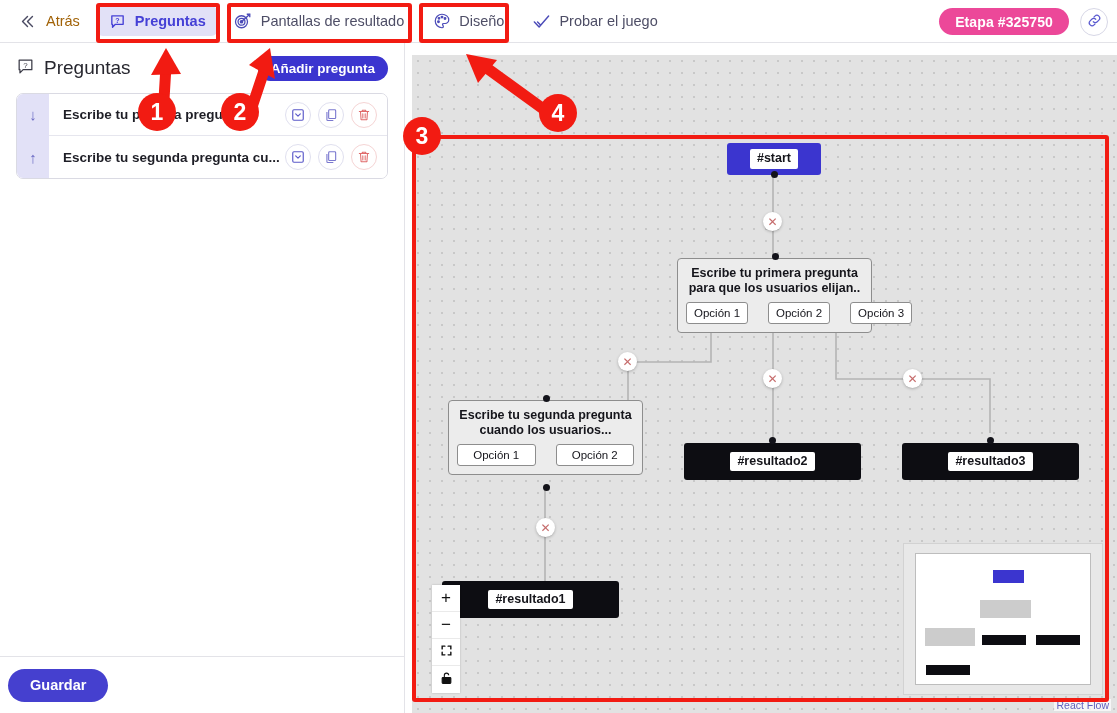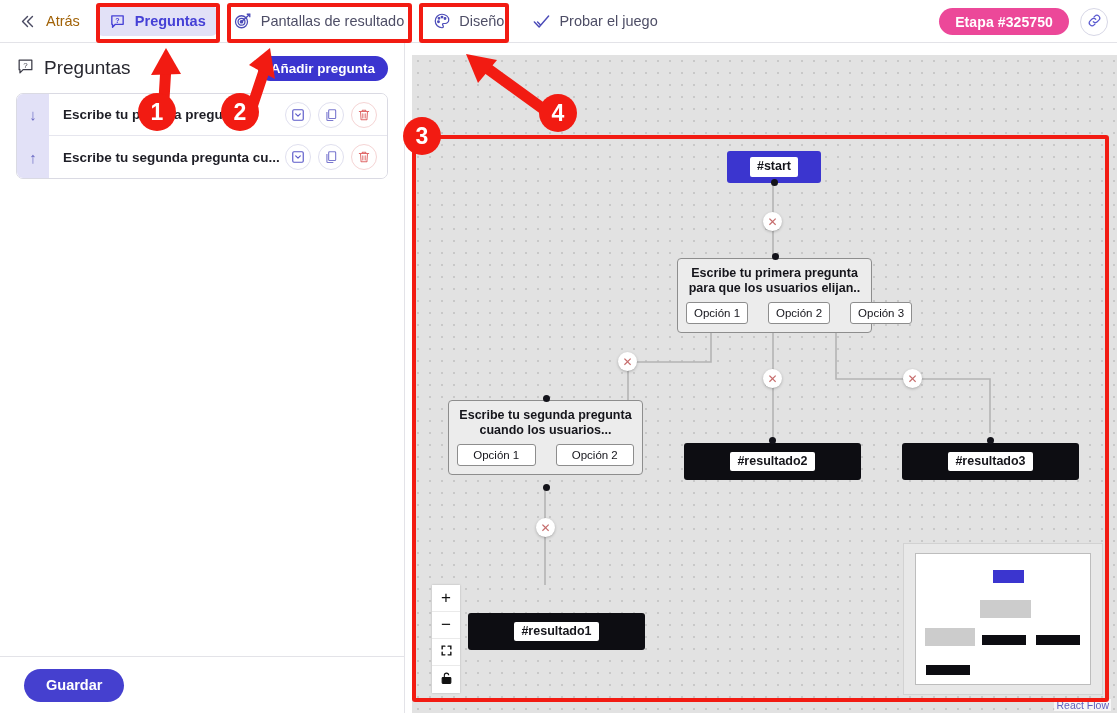--- a/index.html
+++ b/index.html
@@ -78,21 +78,21 @@
   .icon-btn {
     width:26px; height:26px; border-radius:50%;
     border:1px solid #e0e0ef; background:#fff;
     display:flex; align-items:center; justify-content:center; cursor:pointer;
   }
   .icon-btn.danger { border-color:#f5d4d4; }
 
   .save-bar {
     position:absolute; left:0; bottom:0; width:404px; height:57px;
     border-top:1px solid #e3e3e8; background:#fff;
-    display:flex; align-items:center; padding-left:24px;
+    display:flex; align-items:center; padding-left:8px;
   }
   .save-btn {
     background:#4540cf; color:#fff; border:none; border-radius:17px;
     height:33px; padding:0 22px; font-size:14.5px; font-weight:600; cursor:pointer;
   }
 
   
   .canvas {
     position:absolute; left:412px; top:55px; width:705px; height:658px;
     background-color:#e2e2e2;
@@ -328,21 +328,21 @@
     <svg width="705" height="658" style="position:absolute;left:0;top:0;">
       <g stroke="#b4b4b4" stroke-width="1.6" fill="none">
         <path d="M361 118 L361 200"></path>
         <path d="M299 275 L299 307 L216 307 L216 350"></path>
         <path d="M361 275 L361 400"></path>
         <path d="M424 275 L424 324 L578 324 L578 378"></path>
         <path d="M133 430 L133 530"></path>
       </g>
     </svg>
 
-    <div class="node node-start" style="left:315px; top:96px; width:94px; height:32px;text-align:right;">
+    <div class="node node-start" style="left:315px; top:88px; width:94px; height:32px;text-align:right;">
       <span class="tagbox">#start</span>
       <span class="handle-dot" style="left:44px; top:28px;"></span>
     </div>
 
     <div class="node node-q" style="left:265px; top:203px; width:195px;">
       <div class="qtitle">Escribe tu primera pregunta para que los usuarios elijan..</div>
       <div class="opts">
         <div class="opt">Opción 1</div>
         <div class="opt">Opción 2</div>
         <div class="opt">Opción 3</div>
@@ -363,21 +363,21 @@
     <div class="node node-result" style="left:272px; top:388px; width:177px; height:37px;">
       <span class="tagbox">#resultado2</span>
       <span class="handle-dot" style="left:85px; top:-6px;"></span>
     </div>
 
     <div class="node node-result" style="left:490px; top:388px; width:177px; height:37px;">
       <span class="tagbox">#resultado3</span>
       <span class="handle-dot" style="left:85px; top:-6px;"></span>
     </div>
 
-    <div class="node node-result" style="left:56px; top:526px; width:177px; height:37px;margin-top:32px;">
+    <div class="node node-result" style="left:30px; top:526px; width:177px; height:37px;">
       <span class="tagbox">#resultado1</span>
     </div>
 
     <div class="edge-x" style="left:351px; top:157px;">✕</div>
     <div class="edge-x" style="left:206px; top:297px;">✕</div>
     <div class="edge-x" style="left:351px; top:314px;">✕</div>
     <div class="edge-x" style="left:491px; top:314px;">✕</div>
     <div class="edge-x" style="left:124px; top:463px;">✕</div>
 
     <div class="ctrls">

